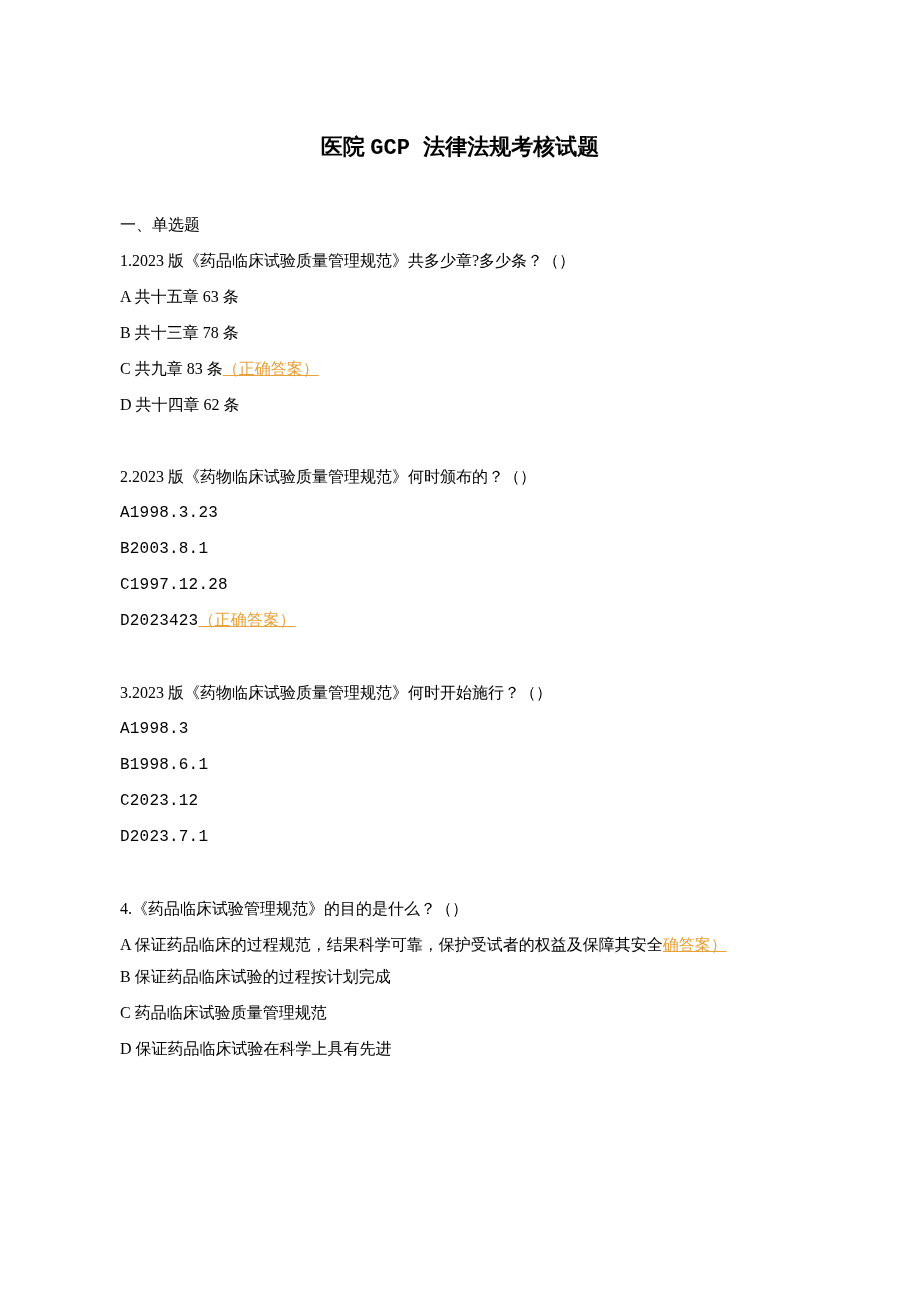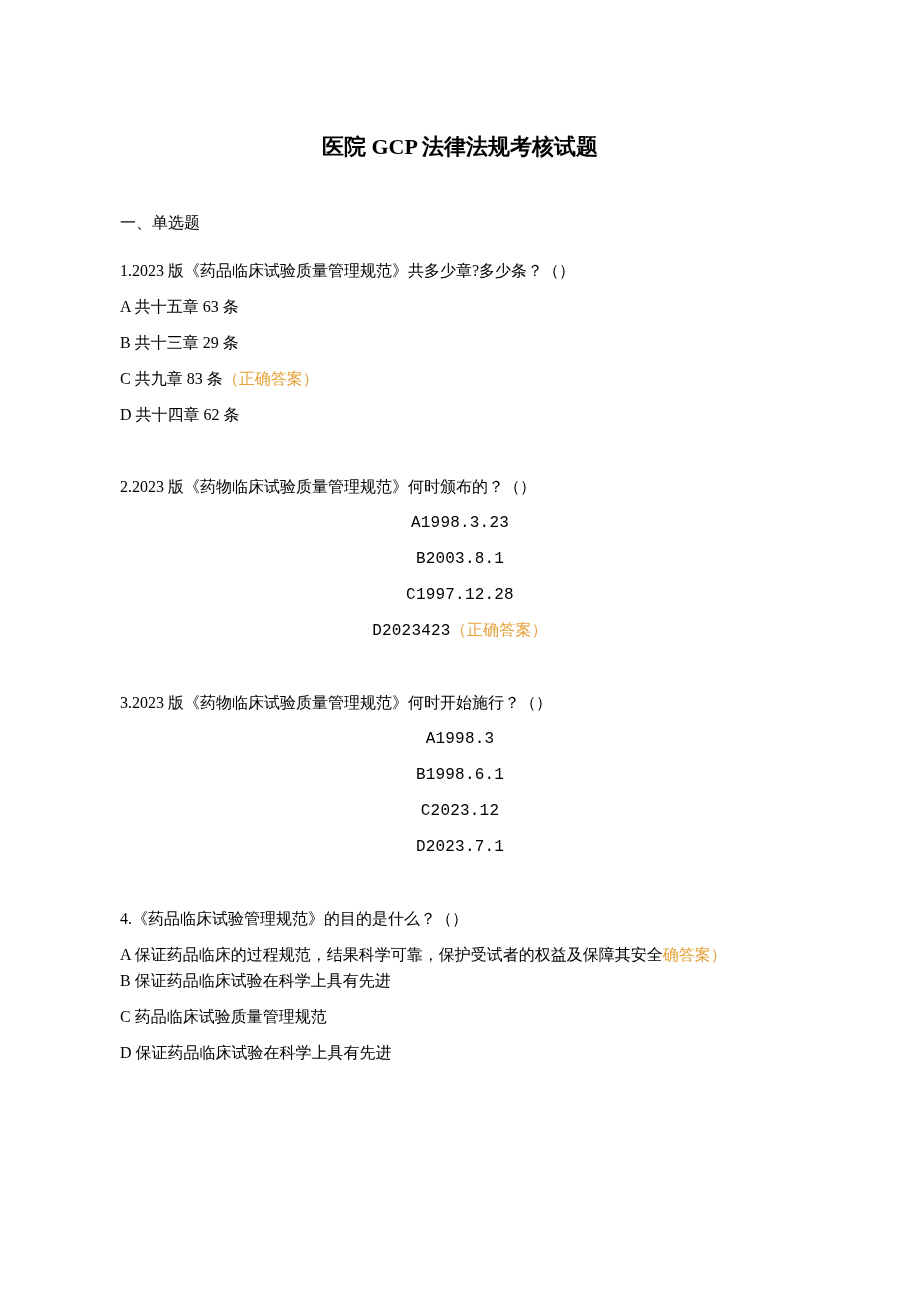--- a/index.html
+++ b/index.html
@@ -14,60 +14,60 @@
       line-height: 1.5;
     }
     .title {
       text-align: center;
       font-size: 22px;
       font-weight: bold;
       margin-bottom: 48px;
       font-family: "SimSun", "宋体", serif;
     }
     .title .bold-latin {
-      font-family: Liberation Serif, serif;
+      font-family: Liberation Mono, monospace;
       font-weight: bold;
     }
     .section-header {
-      margin-bottom: 24px;
+      margin-bottom: 12px;
     }
     .question {
       margin-bottom: 12px;
       margin-top: 8px;
     }
     .option {
       margin-bottom: 12px;
     }
     .block-gap {
       height: 28px;
     }
     .correct {
       color: #e6a23c;
+      text-decoration: underline;
     }
     .q4-line {
-      margin-bottom: 2px;
+      margin-bottom: 8px;
     }
     .mono {
       font-family: "Courier New", "SimSun", monospace;
       letter-spacing: 0.2px;
-      text-align: center;
     }
   </style>
 </head>
 <body>
 
 <h1 class="title">
   <span>医院 </span><span class="bold-latin">GCP </span><span>法律法规考核试题</span>
 </h1>
 
 <div class="section-header">一、单选题</div>
 
 <div class="question">1.2023 版《药品临床试验质量管理规范》共多少章?多少条？（）</div>
 <div class="option">A 共十五章 63 条</div>
-<div class="option">B 共十三章 29 条</div>
+<div class="option">B 共十三章 78 条</div>
 <div class="option">
   <span>C 共九章 83 条</span><span class="correct">（正确答案）</span>
 </div>
 <div class="option">D 共十四章 62 条</div>
 
 <div class="block-gap"></div>
 
 <div class="question">2.2023 版《药物临床试验质量管理规范》何时颁布的？（）</div>
 <div class="option mono">A1998.3.23</div>
 <div class="option mono">B2003.8.1</div>
@@ -83,15 +83,15 @@
 <div class="option mono">B1998.6.1</div>
 <div class="option mono">C2023.12</div>
 <div class="option mono">D2023.7.1</div>
 
 <div class="block-gap"></div>
 
 <div class="question">4.《药品临床试验管理规范》的目的是什么？（）</div>
 <div class="q4-line">
   <span>A 保证药品临床的过程规范，结果科学可靠，保护受试者的权益及保障其安全</span><span class="correct">确答案）</span>
 </div>
-<div class="option">B 保证药品临床试验在科学上具有先进</div>
+<div class="option">B 保证药品临床试验的过程按计划完成</div>
 <div class="option">C 药品临床试验质量管理规范</div>
 <div class="option">D 保证药品临床试验在科学上具有先进</div>
 
 </body></html>

